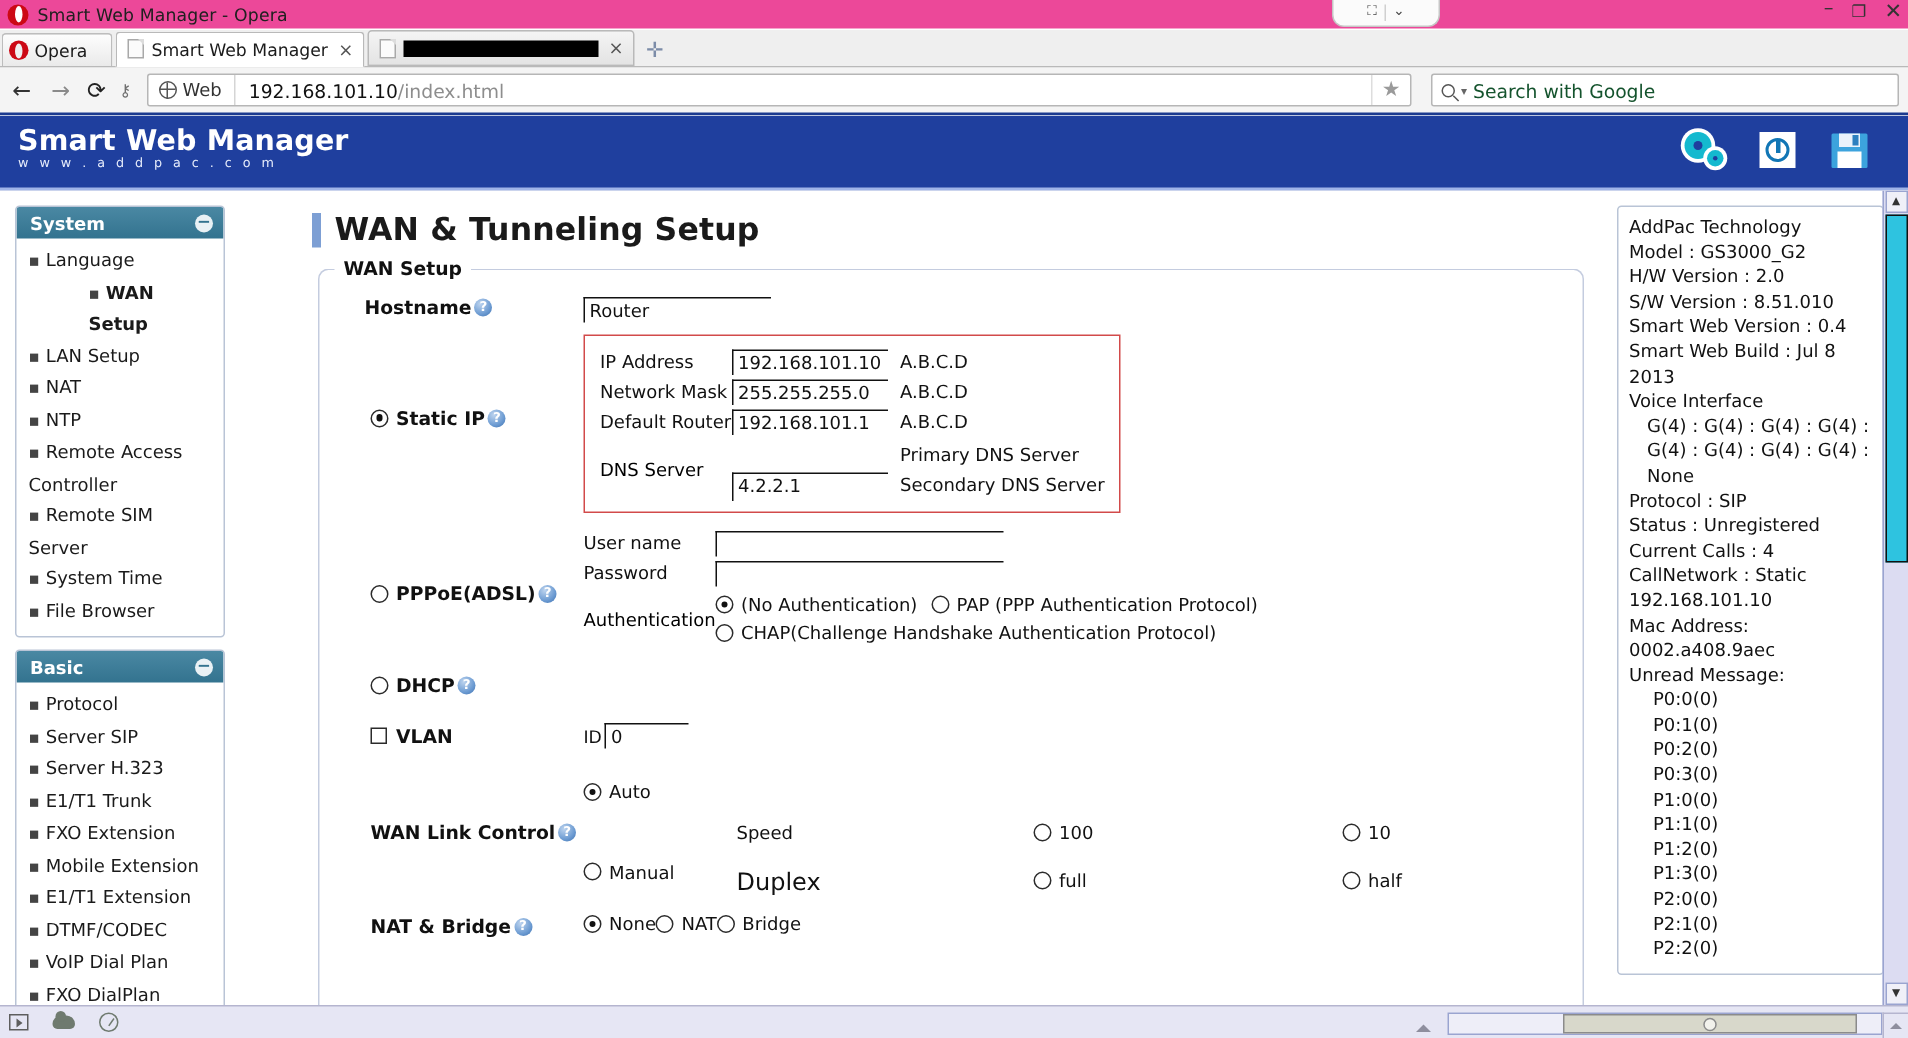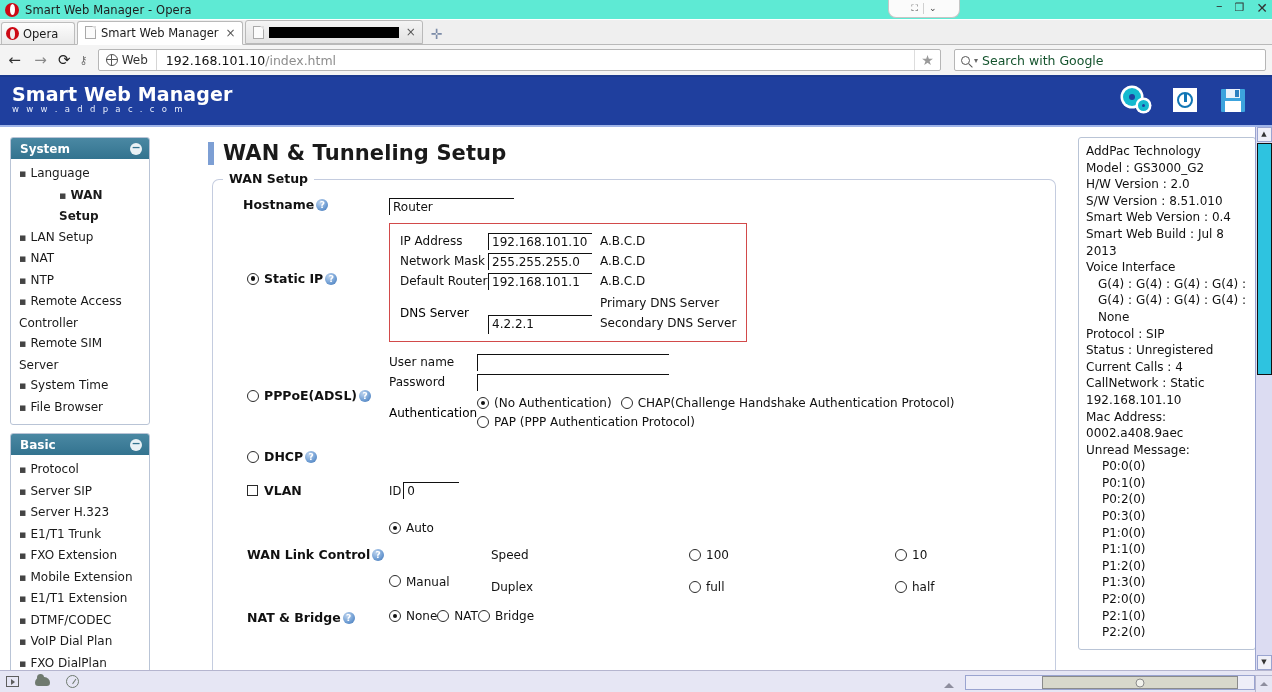--- a/index.html
+++ b/index.html
@@ -15,21 +15,21 @@
   
   #browser {
     width: 1272px; height: 692px;
     position: relative;
     background: #f0f0f0;
     display: flex; flex-direction: column;
   }
 
   .titlebar {
     height: 20px;
-    background: #5eead4;
+    background: #ec4899;
     display: flex; align-items: center;
     position: relative;
     border-bottom: 1px solid #ffffff;
   }
   .opera-logo-sm {
     width: 14px; height: 14px; margin-left: 5px; margin-right: 6px;
     position: relative; flex: none;
   }
   .opera-logo-sm::before {
     content: ""; position: absolute; left: 0; top: 0;
@@ -713,25 +713,25 @@
                   </div>
                   <div style="display:flex;align-items:center;margin-top:2px;">
                     <span class="k" style="width:88px;font-size:12px;">Authentication</span>
                     <div>
                       <div class="opt" style="height:17px;">
                           <span class="radio on"></span>
                           <span>(No Authentication)</span>
                         </div>
                       <div class="opt" style="height:17px;">
                           <span class="radio"></span>
-                          <span>CHAP(Challenge Handshake Authentication Protocol)</span>
+                          <span>PAP (PPP Authentication Protocol)</span>
                         </div>
                       <div class="opt" style="height:17px;">
                           <span class="radio"></span>
-                          <span>PAP (PPP Authentication Protocol)</span>
+                          <span>CHAP(Challenge Handshake Authentication Protocol)</span>
                         </div>
                     </div>
                   </div>
                 </div>
               </div>
 
               <div class="row" style="margin-top:16px;">
                 <div class="lbl-col" style="padding-left:22px;">
                   <span class="radio"></span>
                   <span style="font-weight:bold;">DHCP</span>
@@ -771,21 +771,21 @@
                         <span class="opt" style="width:202px;">
                             <span class="radio"></span>
                             <span>100</span>
                           </span>
                         <span class="opt">
                             <span class="radio"></span>
                             <span>10</span>
                           </span>
                       </div>
                       <div style="display:flex;align-items:center;height:32px;">
-                        <span style="width:198px;font-size:12px;color:#111;">Duplex</span>
+                        <span style="width:198px;font-size:16px;color:#111;">Duplex</span>
                         <span class="opt" style="width:202px;">
                             <span class="radio"></span>
                             <span>full</span>
                           </span>
                         <span class="opt">
                             <span class="radio"></span>
                             <span>half</span>
                           </span>
                       </div>
                     </div>

